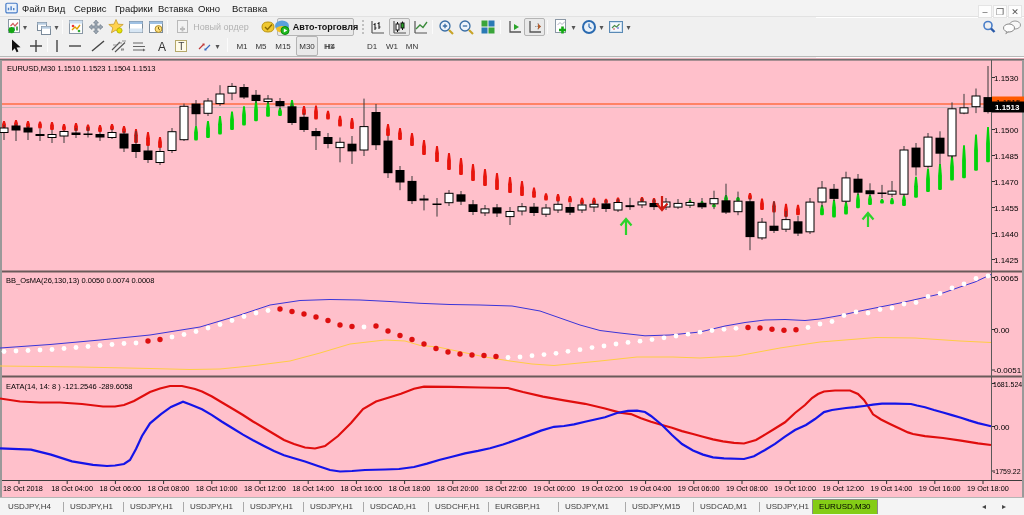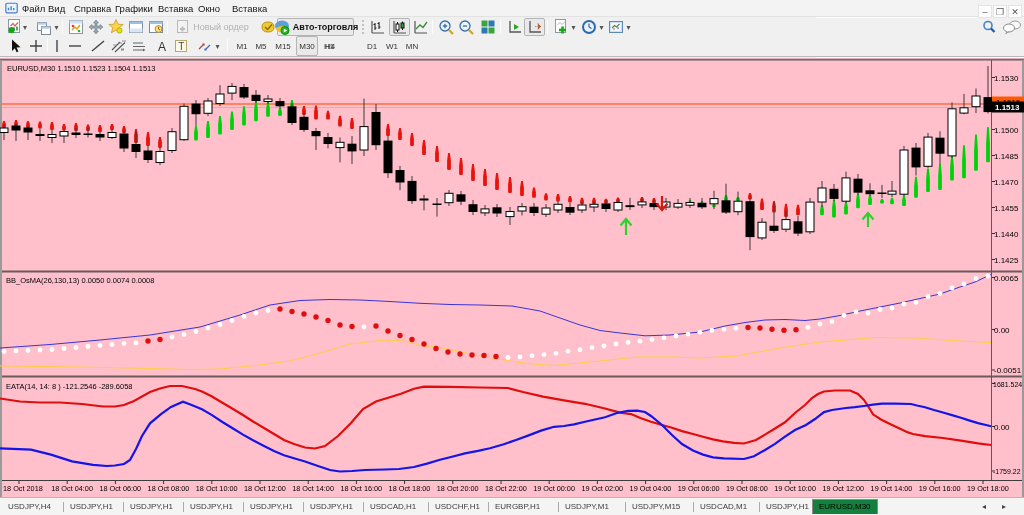--- a/index.html
+++ b/index.html
@@ -20,34 +20,34 @@
 .tf { font-size:8px; color:#333; }
 #wbtns { position:absolute; right:2px; top:1px; }
 #wbtns span { display:inline-block; width:14px; height:13px; font-size:9px; color:#555; text-align:center; line-height:13px; background:#fdfdfd; border:1px solid #e4e4e4; margin-left:1px;}
 .ax { font-size:8px; font-family:"Liberation Sans",sans-serif; fill:#000; }
 .axs { font-size:7px; font-family:"Liberation Sans",sans-serif; fill:#000; }
 .axb { font-size:8px; font-weight:bold; font-family:"Liberation Sans",sans-serif; }
 .lbl { font-size:7.5px; font-family:"Liberation Sans",sans-serif; fill:#000; }
 .tax { font-size:7.3px; font-family:"Liberation Sans",sans-serif; fill:#000; }
 #tabs { position:absolute; left:0; top:497px; width:1024px; height:18px; background:#f4f4f4; border-top:1px solid #b5b5b5; }
 .tab { position:absolute; top:4px; font-size:8px; color:#3a3a3a; }
-.tab.active { top:1px; background:#15803d; border:1px solid #8a8a8a; border-bottom:none; padding:2px 6px 3px 6px; color:#000; }
+.tab.active { top:1px; background:#84cc16; border:1px solid #8a8a8a; border-bottom:none; padding:2px 6px 3px 6px; color:#000; }
 .tsep { position:absolute; top:4px; height:10px; width:1px; background:#aaaaaa; }
 .tarrow { position:absolute; top:4px; font-size:8px; color:#444; }
 </style></head>
 <body>
 <div id="app">
   <div id="menubar">
     <svg width="14" height="13" viewBox="0 0 16 14" style="position:absolute;left:5px;top:2px">
         <rect x="1" y="1" width="13" height="11" rx="1.5" fill="#eaf2fb" stroke="#4a7ec8" stroke-width="1.4"></rect>
         <path d="M4 9 V6 M7 9 V4.5 M10 9 V6.5" stroke="#4a7ec8" stroke-width="1.6"></path>
       </svg>
     <span class="mi" style="left:22px">Файл</span>
     <span class="mi" style="left:48px">Вид</span>
-    <span class="mi" style="left:74px">Справка</span>
+    <span class="mi" style="left:74px">Сервис</span>
     <span class="mi" style="left:115px">Графики</span>
     <span class="mi" style="left:158px">Вставка</span>
     <span class="mi" style="left:198px">Окно</span>
     <span class="mi" style="left:232px">Вставка</span>
     <div id="wbtns"><span>–</span><span>❐</span><span>✕</span></div>
   </div>
   <div id="row2">
       <div class="tbtn" style="left:3px;width:25px">
         <svg width="18" height="18" viewBox="0 0 18 18">
           <rect x="4.5" y="1.5" width="11" height="13" fill="#fff" stroke="#8a97a5"></rect>

